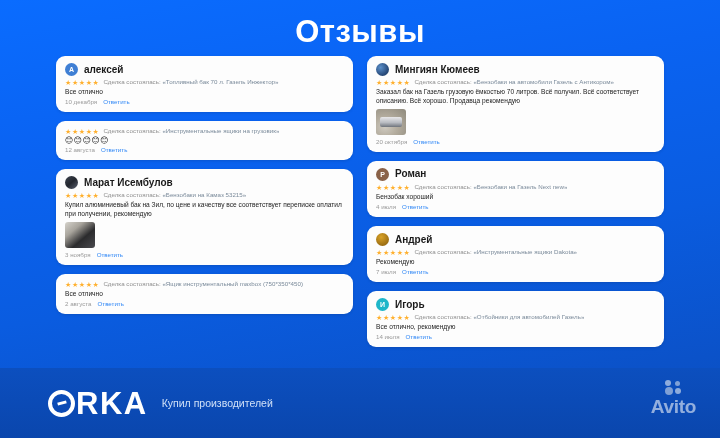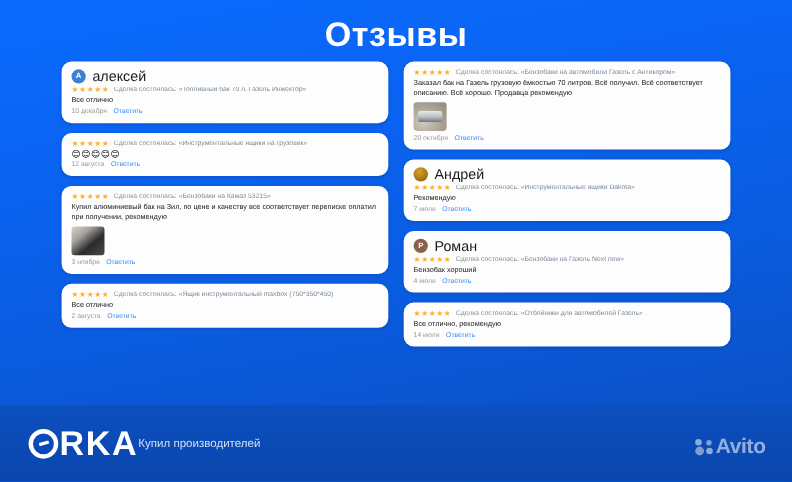--- a/index.html
+++ b/index.html
@@ -40,21 +40,21 @@
   .avatar{
     width:13px;height:13px;border-radius:50%;flex:0 0 auto;
     display:flex;align-items:center;justify-content:center;
     color:#fff;font-size:7px;font-weight:bold;overflow:hidden;
     background:#8aa0b8;
   }
   .avatar.photo-dark{background:linear-gradient(140deg,#4a5a46 0%,#2a3328 45%,#6b7a5e 100%);}
   .avatar.photo-dark2{background:linear-gradient(140deg,#3d4450 0%,#23272f 50%,#5a6170 100%);}
   .avatar.photo-globe{background:radial-gradient(circle at 35% 35%,#5b8fc9 0%,#2b4f80 60%,#16304f 100%);}
   .avatar.photo-gold{background:radial-gradient(circle at 40% 32%,#d9a227 0%,#9c6e13 70%,#6d4c0a 100%);}
-  .uname{font-size:13px;font-weight:normal;color:#1a1a1a;line-height:1;}
+  .uname{font-size:10px;font-weight:bold;color:#1a1a1a;line-height:1;}
 
   .meta{display:flex;align-items:center;gap:4px;margin-bottom:2px;}
   .stars{color:#ffb02e;font-size:7px;letter-spacing:0.6px;line-height:1;}
   .deal{font-size:6.2px;color:#8e8e8e;line-height:1.1;white-space:nowrap;overflow:hidden;}
   .deal .item{color:#7a8a9a;}
 
   .body{font-size:6.6px;color:#1c1c1c;line-height:1.35;margin:1px 0 2px 0;}
   .emoji-row{font-size:8px;line-height:1;letter-spacing:0.5px;margin:1px 0 2px 0;}
 
   .thumb{
@@ -78,39 +78,40 @@
   .foot{display:flex;align-items:center;gap:6px;margin-top:1px;}
   .date{font-size:6.2px;color:#9a9a9a;line-height:1;}
   .reply{font-size:6.2px;color:#2f87f6;line-height:1;cursor:pointer;}
 
   
   .brand{
     position:absolute;left:0;bottom:0;width:720px;height:70px;
     background:linear-gradient(180deg,#0c4fbf 0%,#0a46ad 100%);
     display:flex;align-items:center;
   }
-  .brand-inner{display:flex;align-items:center;padding-left:26px;}
+  .brand-inner{display:flex;align-items:center;gap:14px;padding-left:48px;}
   .logo{
     color:#ffffff;font-size:31px;font-weight:bold;letter-spacing:1.5px;line-height:1;
     display:flex;align-items:center;
   }
   .logo .o-glyph{
     display:inline-block;width:27px;height:27px;border-radius:50%;
     border:4px solid #ffffff;box-sizing:border-box;position:relative;margin-right:1px;
   }
   .logo .o-glyph:after{
     content:"";position:absolute;left:50%;top:50%;width:9px;height:3px;
     background:#ffffff;transform:translate(-50%,-50%) rotate(-15deg);
   }
   .tagline{
     color:#cfe0f7;font-size:10.5px;line-height:1.35;font-weight:normal;
   }
   .avito{
     position:absolute;right:24px;bottom:22px;display:flex;align-items:center;gap:2px;
     opacity:0.62;
+    flex-direction:column;
   }
   .avito-dots{position:relative;width:17px;height:15px;}
   .avito-dots i{position:absolute;border-radius:50%;background:#dfe7f2;display:block;}
   .avito-dots i.d1{width:6px;height:6px;left:0;top:0;}
   .avito-dots i.d2{width:5px;height:5px;left:10px;top:1px;background:#c6d4e8;}
   .avito-dots i.d3{width:8px;height:8px;left:0;top:7px;background:#c6d4e8;}
   .avito-dots i.d4{width:6px;height:6px;left:10px;top:8px;}
   .avito-word{color:#e6edf7;font-size:19px;font-weight:bold;letter-spacing:-0.3px;line-height:1;}
 </style>
 </head>
@@ -144,20 +145,24 @@
             <div class="stars">★★★★★</div>
             <div class="deal"><span>Сделка состоялась:</span> <span class="item">«Инструментальные ящики на грузовик»</span></div>
           </div>
           <div class="emoji-row">😊😊😊😊😊</div>
           <div class="foot">
             <div class="date">12 августа</div>
             <div class="reply">Ответить</div>
           </div>
         </div>
         <div class="card">
+          <div class="card-head">
+            <div class="avatar photo-dark2"></div>
+            <div class="uname">Марат Исембулов</div>
+          </div>
           <div class="meta">
             <div class="stars">★★★★★</div>
             <div class="deal"><span>Сделка состоялась:</span> <span class="item">«Бензобаки на Камаз 53215»</span></div>
           </div>
           <div class="body">Купил алюминиевый бак на Зил, по цене и качеству все соответствует переписке оплатил при получении, рекомендую</div>
           <div class="thumb dark-parts"></div>
           <div class="foot">
             <div class="date">3 ноября</div>
             <div class="reply">Ответить</div>
           </div>
@@ -169,62 +174,70 @@
           </div>
           <div class="body">Все отлично</div>
           <div class="foot">
             <div class="date">2 августа</div>
             <div class="reply">Ответить</div>
           </div>
         </div>
       </div>
     <div class="col">
         <div class="card">
+          <div class="card-head">
+            <div class="avatar photo-globe"></div>
+            <div class="uname">Мингиян Кюмеев</div>
+          </div>
           <div class="meta">
             <div class="stars">★★★★★</div>
             <div class="deal"><span>Сделка состоялась:</span> <span class="item">«Бензобаки на автомобили Газель с Антикором»</span></div>
           </div>
           <div class="body">Заказал бак на Газель грузовую ёмкостью 70 литров. Всё получил. Всё соответствует описанию. Всё хорошо. Продавца рекомендую</div>
           <div class="thumb truck"></div>
           <div class="foot">
             <div class="date">20 октября</div>
             <div class="reply">Ответить</div>
           </div>
         </div>
         <div class="card">
           <div class="card-head">
+            <div class="avatar" style="background: rgb(138, 98, 72);">Р</div>
+            <div class="uname">Роман</div>
+          </div>
+          <div class="meta">
+            <div class="stars">★★★★★</div>
+            <div class="deal"><span>Сделка состоялась:</span> <span class="item">«Бензобаки на Газель Next new»</span></div>
+          </div>
+          <div class="body">Бензобак хороший</div>
+          <div class="foot">
+            <div class="date">4 июля</div>
+            <div class="reply">Ответить</div>
+          </div>
+        </div>
+        <div class="card">
+          <div class="card-head">
             <div class="avatar photo-gold"></div>
             <div class="uname">Андрей</div>
           </div>
           <div class="meta">
             <div class="stars">★★★★★</div>
             <div class="deal"><span>Сделка состоялась:</span> <span class="item">«Инструментальные ящики Dakota»</span></div>
           </div>
           <div class="body">Рекомендую</div>
           <div class="foot">
             <div class="date">7 июля</div>
             <div class="reply">Ответить</div>
           </div>
         </div>
         <div class="card">
           <div class="card-head">
-            <div class="avatar" style="background: rgb(138, 98, 72);">Р</div>
-            <div class="uname">Роман</div>
-          </div>
-          <div class="meta">
-            <div class="stars">★★★★★</div>
-            <div class="deal"><span>Сделка состоялась:</span> <span class="item">«Бензобаки на Газель Next new»</span></div>
-          </div>
-          <div class="body">Бензобак хороший</div>
-          <div class="foot">
-            <div class="date">4 июля</div>
-            <div class="reply">Ответить</div>
-          </div>
-        </div>
-        <div class="card">
+            <div class="avatar" style="background: rgb(31, 182, 201);">И</div>
+            <div class="uname">Игорь</div>
+          </div>
           <div class="meta">
             <div class="stars">★★★★★</div>
             <div class="deal"><span>Сделка состоялась:</span> <span class="item">«Отбойники для автомобилей Газель»</span></div>
           </div>
           <div class="body">Все отлично, рекомендую</div>
           <div class="foot">
             <div class="date">14 июля</div>
             <div class="reply">Ответить</div>
           </div>
         </div>

